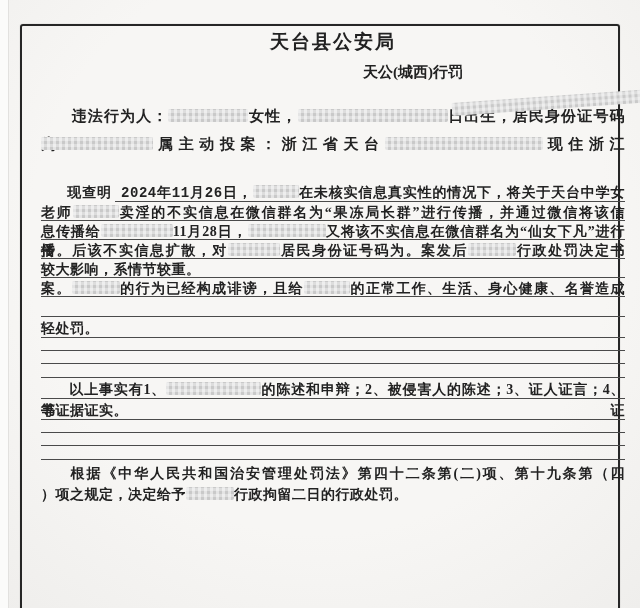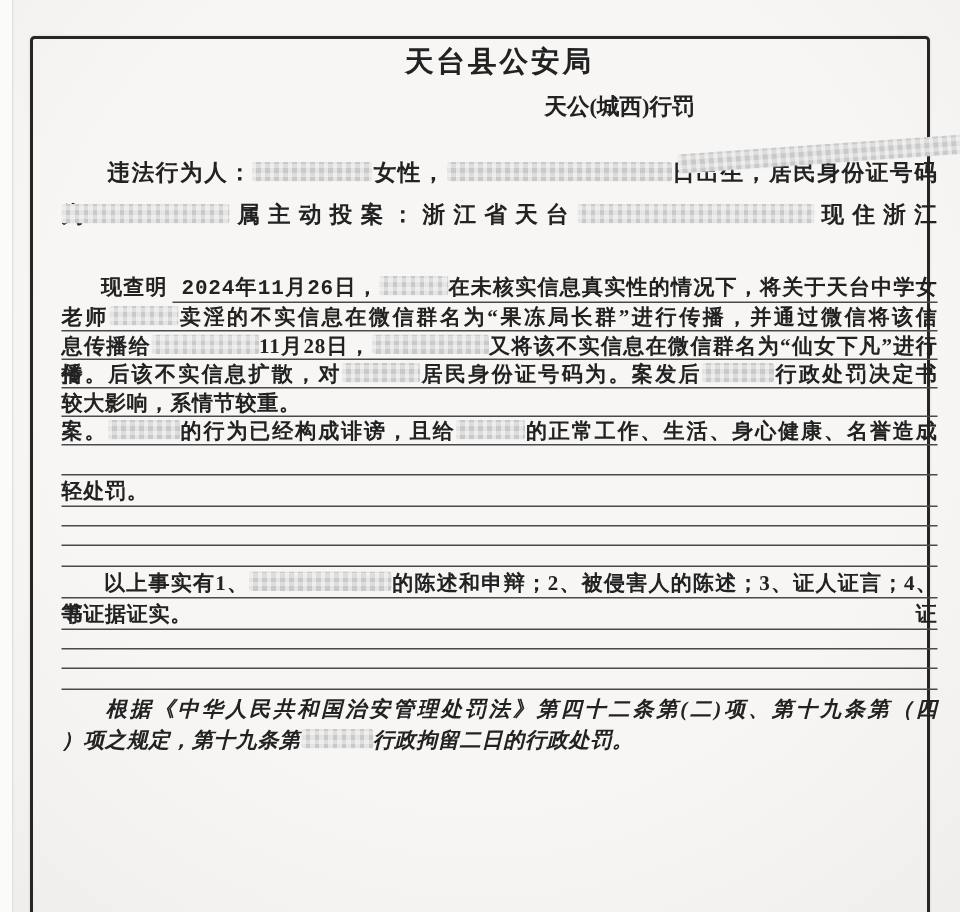--- a/index.html
+++ b/index.html
@@ -74,19 +74,19 @@
           <div class="row" style="height: 13px; line-height: 13px;">
             <i class="rule"></i>
           </div>
           <div class="row" style="height: 13px; line-height: 13px;">
             <i class="rule"></i>
           </div>
           <div class="row" style="height: 14px; line-height: 14px;">
             <i class="rule"></i>
           </div>
         </div>
-        <div style="margin-top: 2px; font-size: 14px; font-style: italic;">
+        <div style="margin-top: 2px; font-size: 14px;">
           <div class="row just" style="height: 21px; line-height: 21px;"><span class="sp" style="width: 28px;"></span><span class="txt">根据《中华人民共和国治安管理处罚法》第四十二条第(二)项、第十九条第（四</span></div>
-          <div class="row" style="height: 21px; line-height: 21px;"><span class="txt">）项之规定，第十九条第</span><span class="redact" style="width: 48px;"></span><span class="txt">行政拘留二日的行政处罚。</span></div>
+          <div class="row" style="height: 21px; line-height: 21px;"><span class="txt">）项之规定，决定给予</span><span class="redact" style="width: 48px;"></span><span class="txt">行政拘留二日的行政处罚。</span></div>
         </div>
       </div>
   </div>
 </div>
 
 </body></html>

